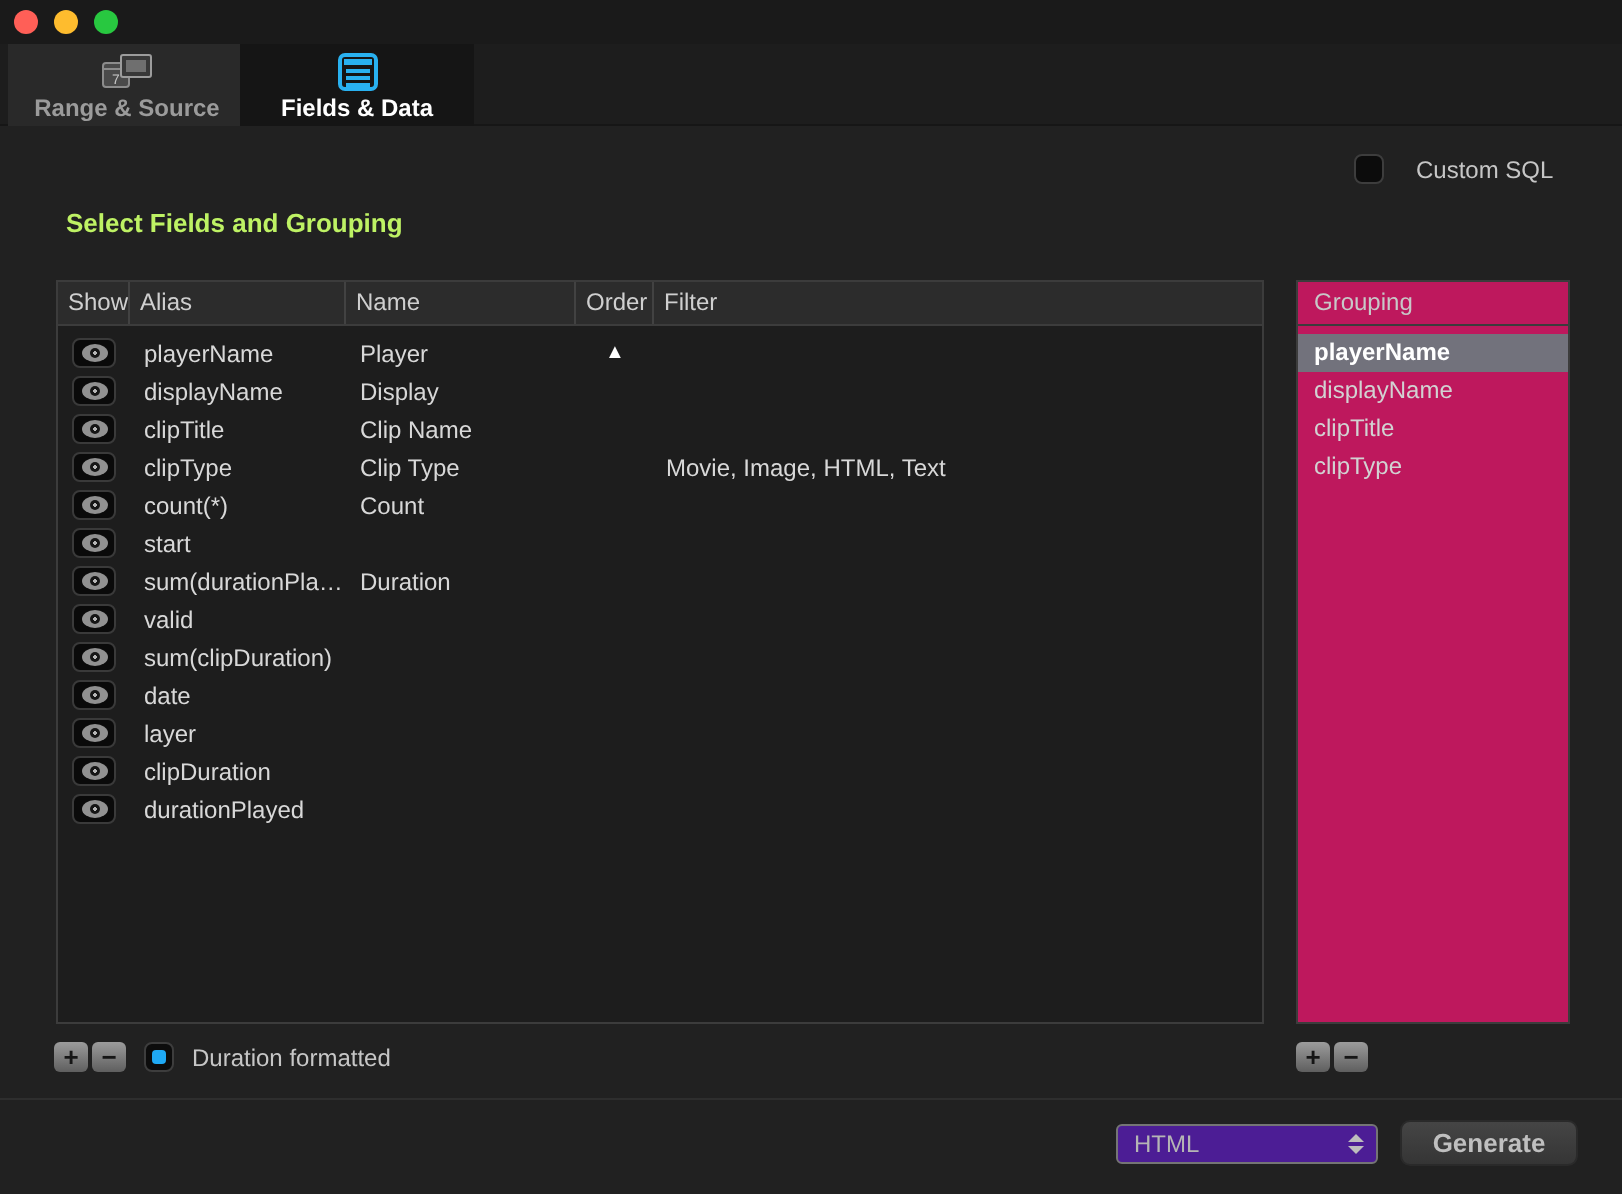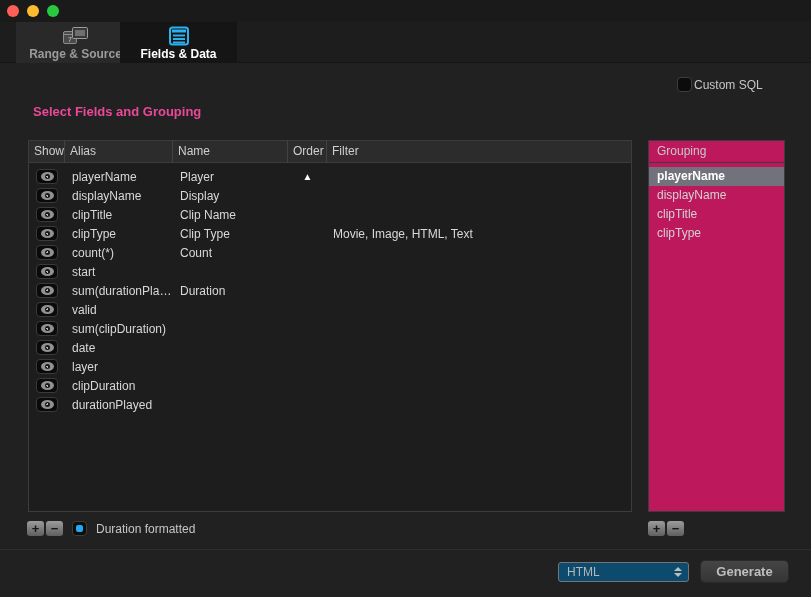--- a/index.html
+++ b/index.html
@@ -12,32 +12,32 @@
   .light{width:12px;height:12px;border-radius:50%;}
   .light.red{background:#ff5f57;}
   .light.yellow{background:#febc2e;}
   .light.green{background:#28c840;}
 
   
   .tabbar{position:absolute;left:0;top:22px;width:811px;height:41px;background:#1d1d1d;border-bottom:1px solid #161616;box-sizing:border-box;}
   .tab{position:absolute;top:0;height:41px;display:flex;flex-direction:column;align-items:center;justify-content:flex-start;box-sizing:border-box;cursor:default;}
   .tab .ticon{height:24px;display:flex;align-items:center;justify-content:center;margin-top:2px;}
   .tab .tlabel{font-size:12px;line-height:12px;margin-top:0px;}
-  .tab.inactive{left:16px;width:120px;background:#292929;border-right:1px solid #131313;}
+  .tab.inactive{left:4px;width:120px;background:#292929;border-right:1px solid #131313;}
   .tab.inactive .tlabel{color:#9b9b9b;font-weight:700;}
   .tab.active{left:120px;width:117px;background:#151515;}
   .tab.active .tlabel{color:#ffffff;font-weight:700;}
 
   
-  .custom-sql{position:absolute;left:677px;top:77px;display:flex;align-items:center;gap:2px;}
+  .custom-sql{position:absolute;left:677px;top:77px;display:flex;align-items:center;gap:16px;}
   .checkbox{width:15px;height:15px;background:#0c0c0c;border:1px solid #3d3d3d;border-radius:4px;box-sizing:border-box;position:relative;}
   .checkbox.blue::after{content:"";position:absolute;left:3px;top:3px;right:3px;bottom:3px;background:#1fa9f4;border-radius:2px;}
   .label-text{font-size:12px;color:#c6c6c6;}
 
-  .section-title{position:absolute;left:33px;top:104px;font-size:13px;font-weight:700;color:#ec4899;}
+  .section-title{position:absolute;left:33px;top:104px;font-size:13px;font-weight:700;color:#bef264;}
 
   
   .ftable{position:absolute;left:28px;top:140px;width:604px;height:372px;background:#1d1d1d;border:1px solid #3c3c3c;box-sizing:border-box;}
   .thead{display:grid;grid-template-columns:36px 108px 115px 39px 1fr;height:22px;background:#2c2c2c;border-bottom:1px solid #3c3c3c;box-sizing:border-box;}
   .thead .hcell{font-size:12px;color:#cfcfcf;line-height:21px;padding-left:5px;border-right:1px solid #424242;box-sizing:border-box;overflow:hidden;white-space:nowrap;}
   .thead .hcell:last-child{border-right:none;}
   .tbody{padding-top:4px;}
   .trow{display:grid;grid-template-columns:36px 108px 115px 39px 1fr;height:19px;align-items:center;}
   .trow .cell{font-size:12px;color:#d8d8d8;white-space:nowrap;overflow:hidden;padding-left:7px;}
   .trow .c-order{display:flex;justify-content:center;padding-left:0;color:#ffffff;font-size:10px;line-height:10px;}
@@ -56,21 +56,21 @@
   
   .pm-group{position:absolute;display:flex;gap:2px;}
   .pm-left{left:27px;top:521px;}
   .pm-right{left:648px;top:521px;}
   .pmbtn{width:17px;height:15px;background:linear-gradient(#9c9c9c,#5f5f5f);border:none;border-radius:3px;color:#161616;font-weight:700;font-size:13px;line-height:13px;display:flex;align-items:center;justify-content:center;padding:0;cursor:default;font-family:"Liberation Sans",sans-serif;}
   .dur-check{position:absolute;left:72px;top:521px;display:flex;align-items:center;gap:9px;}
 
   .hdivider{position:absolute;left:0;top:549px;width:811px;height:1px;background:#2e2e2e;}
 
   
-  .select{position:absolute;left:558px;top:562px;width:131px;height:20px;background:#0c4a6e;border:1px solid #757575;border-radius:3px;box-sizing:border-box;display:flex;align-items:center;cursor:default;}
+  .select{position:absolute;left:558px;top:562px;width:131px;height:20px;background:#4c1d95;border:1px solid #757575;border-radius:3px;box-sizing:border-box;display:flex;align-items:center;cursor:default;}
   .select .sel-value{flex:1;font-size:12px;color:#b5b5b5;padding-left:8px;}
   .stepper{width:14px;display:flex;flex-direction:column;align-items:center;gap:2px;margin-right:3px;}
   .tri-up{width:0;height:0;border-left:4px solid transparent;border-right:4px solid transparent;border-bottom:4px solid #bdbdbd;}
   .tri-down{width:0;height:0;border-left:4px solid transparent;border-right:4px solid transparent;border-top:4px solid #bdbdbd;}
   .gen-btn{position:absolute;left:700px;top:560px;width:89px;height:23px;background:linear-gradient(#454545,#353535);border:1px solid #2a2a2a;border-radius:5px;color:#bfbfbf;font-weight:700;font-size:13px;display:flex;align-items:center;justify-content:center;cursor:default;font-family:"Liberation Sans",sans-serif;}
 </style>
 </head>
 <body>
 
 <div id="window">

